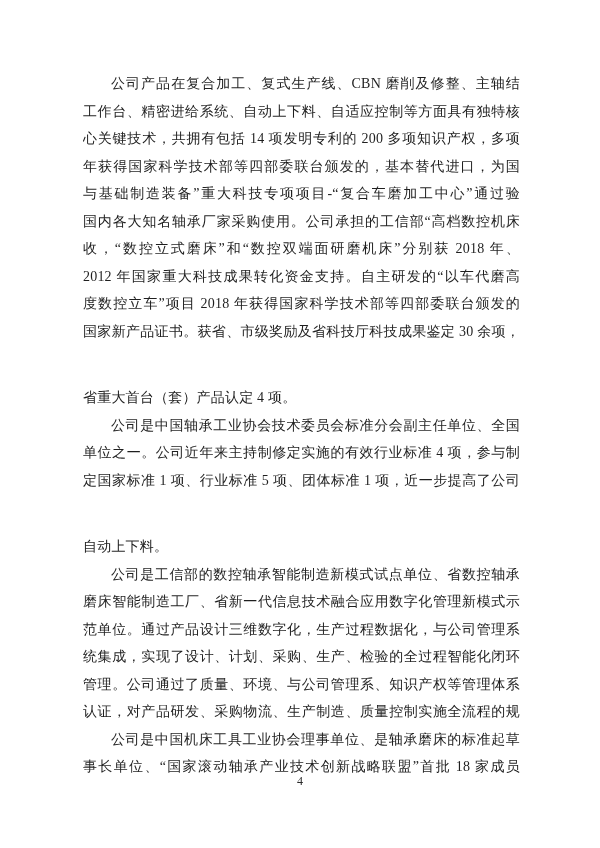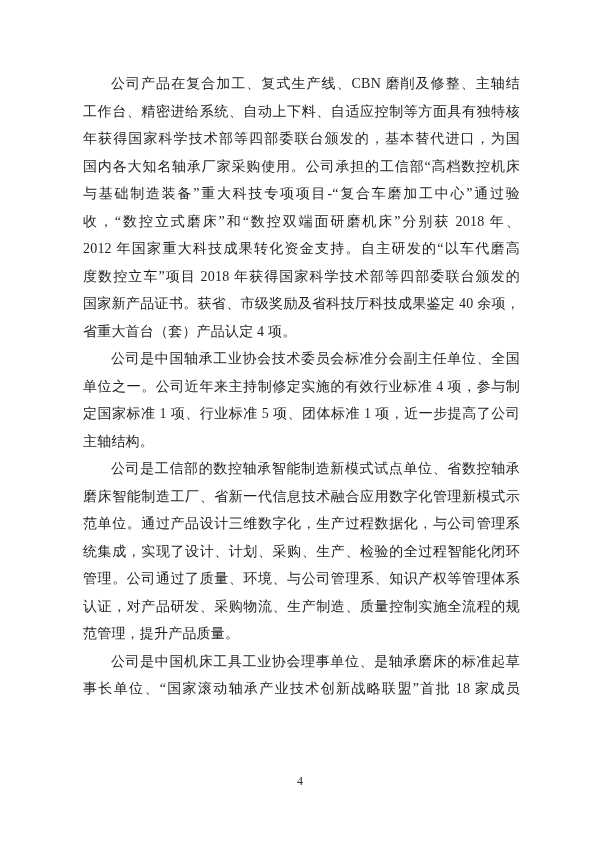--- a/index.html
+++ b/index.html
@@ -34,20 +34,21 @@
     text-align: justify;
     text-align-last: justify;
     letter-spacing: 0.2px;
   }
   .line.indent {
     text-indent: 2em;
   }
   .line.endline {
     text-align: left;
     text-align-last: left;
+    margin-top: 39px;
   }
   .page-num {
     position: absolute;
     top: 774px;
     left: 0;
     right: 0;
     text-align: center;
     font-size: 12px;
     color: #2a2a2a;
   }
@@ -55,45 +56,45 @@
 </head>
 <body>
 
 <div class="page">
 
   <div class="text-block">
 
     <div class="paragraph">
       <div class="line indent">公司产品在复合加工、复式生产线、CBN 磨削及修整、主轴结构、</div>
       <div class="line">工作台、精密进给系统、自动上下料、自适应控制等方面具有独特核</div>
+      <div class="line">心关键技术，共拥有包括 14 项发明专利的 200 多项知识产权，多项</div>
       <div class="line">年获得国家科学技术部等四部委联台颁发的，基本替代进口，为国外、</div>
+      <div class="line">与基础制造装备”重大科技专项项目-“复合车磨加工中心”通过验</div>
       <div class="line">国内各大知名轴承厂家采购使用。公司承担的工信部“高档数控机床</div>
-      <div class="line">与基础制造装备”重大科技专项项目-“复合车磨加工中心”通过验</div>
       <div class="line">收，“数控立式磨床”和“数控双端面研磨机床”分别获 2018 年、</div>
       <div class="line">2012 年国家重大科技成果转化资金支持。自主研发的“以车代磨高</div>
       <div class="line">度数控立车”项目 2018 年获得国家科学技术部等四部委联台颁发的</div>
-      <div class="line">国家新产品证书。获省、市级奖励及省科技厅科技成果鉴定 40 余项，</div>
+      <div class="line">国家新产品证书。获省、市级奖励及省科技厅科技成果鉴定 30 余项，</div>
       <div class="line endline">省重大首台（套）产品认定 4 项。</div>
     </div>
 
     <div class="paragraph">
       <div class="line indent">公司是中国轴承工业协会技术委员会标准分会副主任单位、全国</div>
       <div class="line">单位之一。公司近年来主持制修定实施的有效行业标准 4 项，参与制</div>
       <div class="line">定国家标准 1 项、行业标准 5 项、团体标准 1 项，近一步提高了公司</div>
-      <div class="line endline">主轴结构。</div>
+      <div class="line endline">自动上下料。</div>
     </div>
 
     <div class="paragraph">
       <div class="line indent">公司是工信部的数控轴承智能制造新模式试点单位、省数控轴承</div>
       <div class="line">磨床智能制造工厂、省新一代信息技术融合应用数字化管理新模式示</div>
       <div class="line">范单位。通过产品设计三维数字化，生产过程数据化，与公司管理系</div>
       <div class="line">统集成，实现了设计、计划、采购、生产、检验的全过程智能化闭环</div>
       <div class="line">管理。公司通过了质量、环境、与公司管理系、知识产权等管理体系</div>
       <div class="line">认证，对产品研发、采购物流、生产制造、质量控制实施全流程的规</div>
-      <div class="line endline">范管理，提升产品质量。</div>
     </div>
 
     <div class="paragraph">
       <div class="line indent">公司是中国机床工具工业协会理事单位、是轴承磨床的标准起草</div>
       <div class="line">事长单位、“国家滚动轴承产业技术创新战略联盟”首批 18 家成员</div>
     </div>
 
   </div>
 
   <div class="page-num">4</div>

